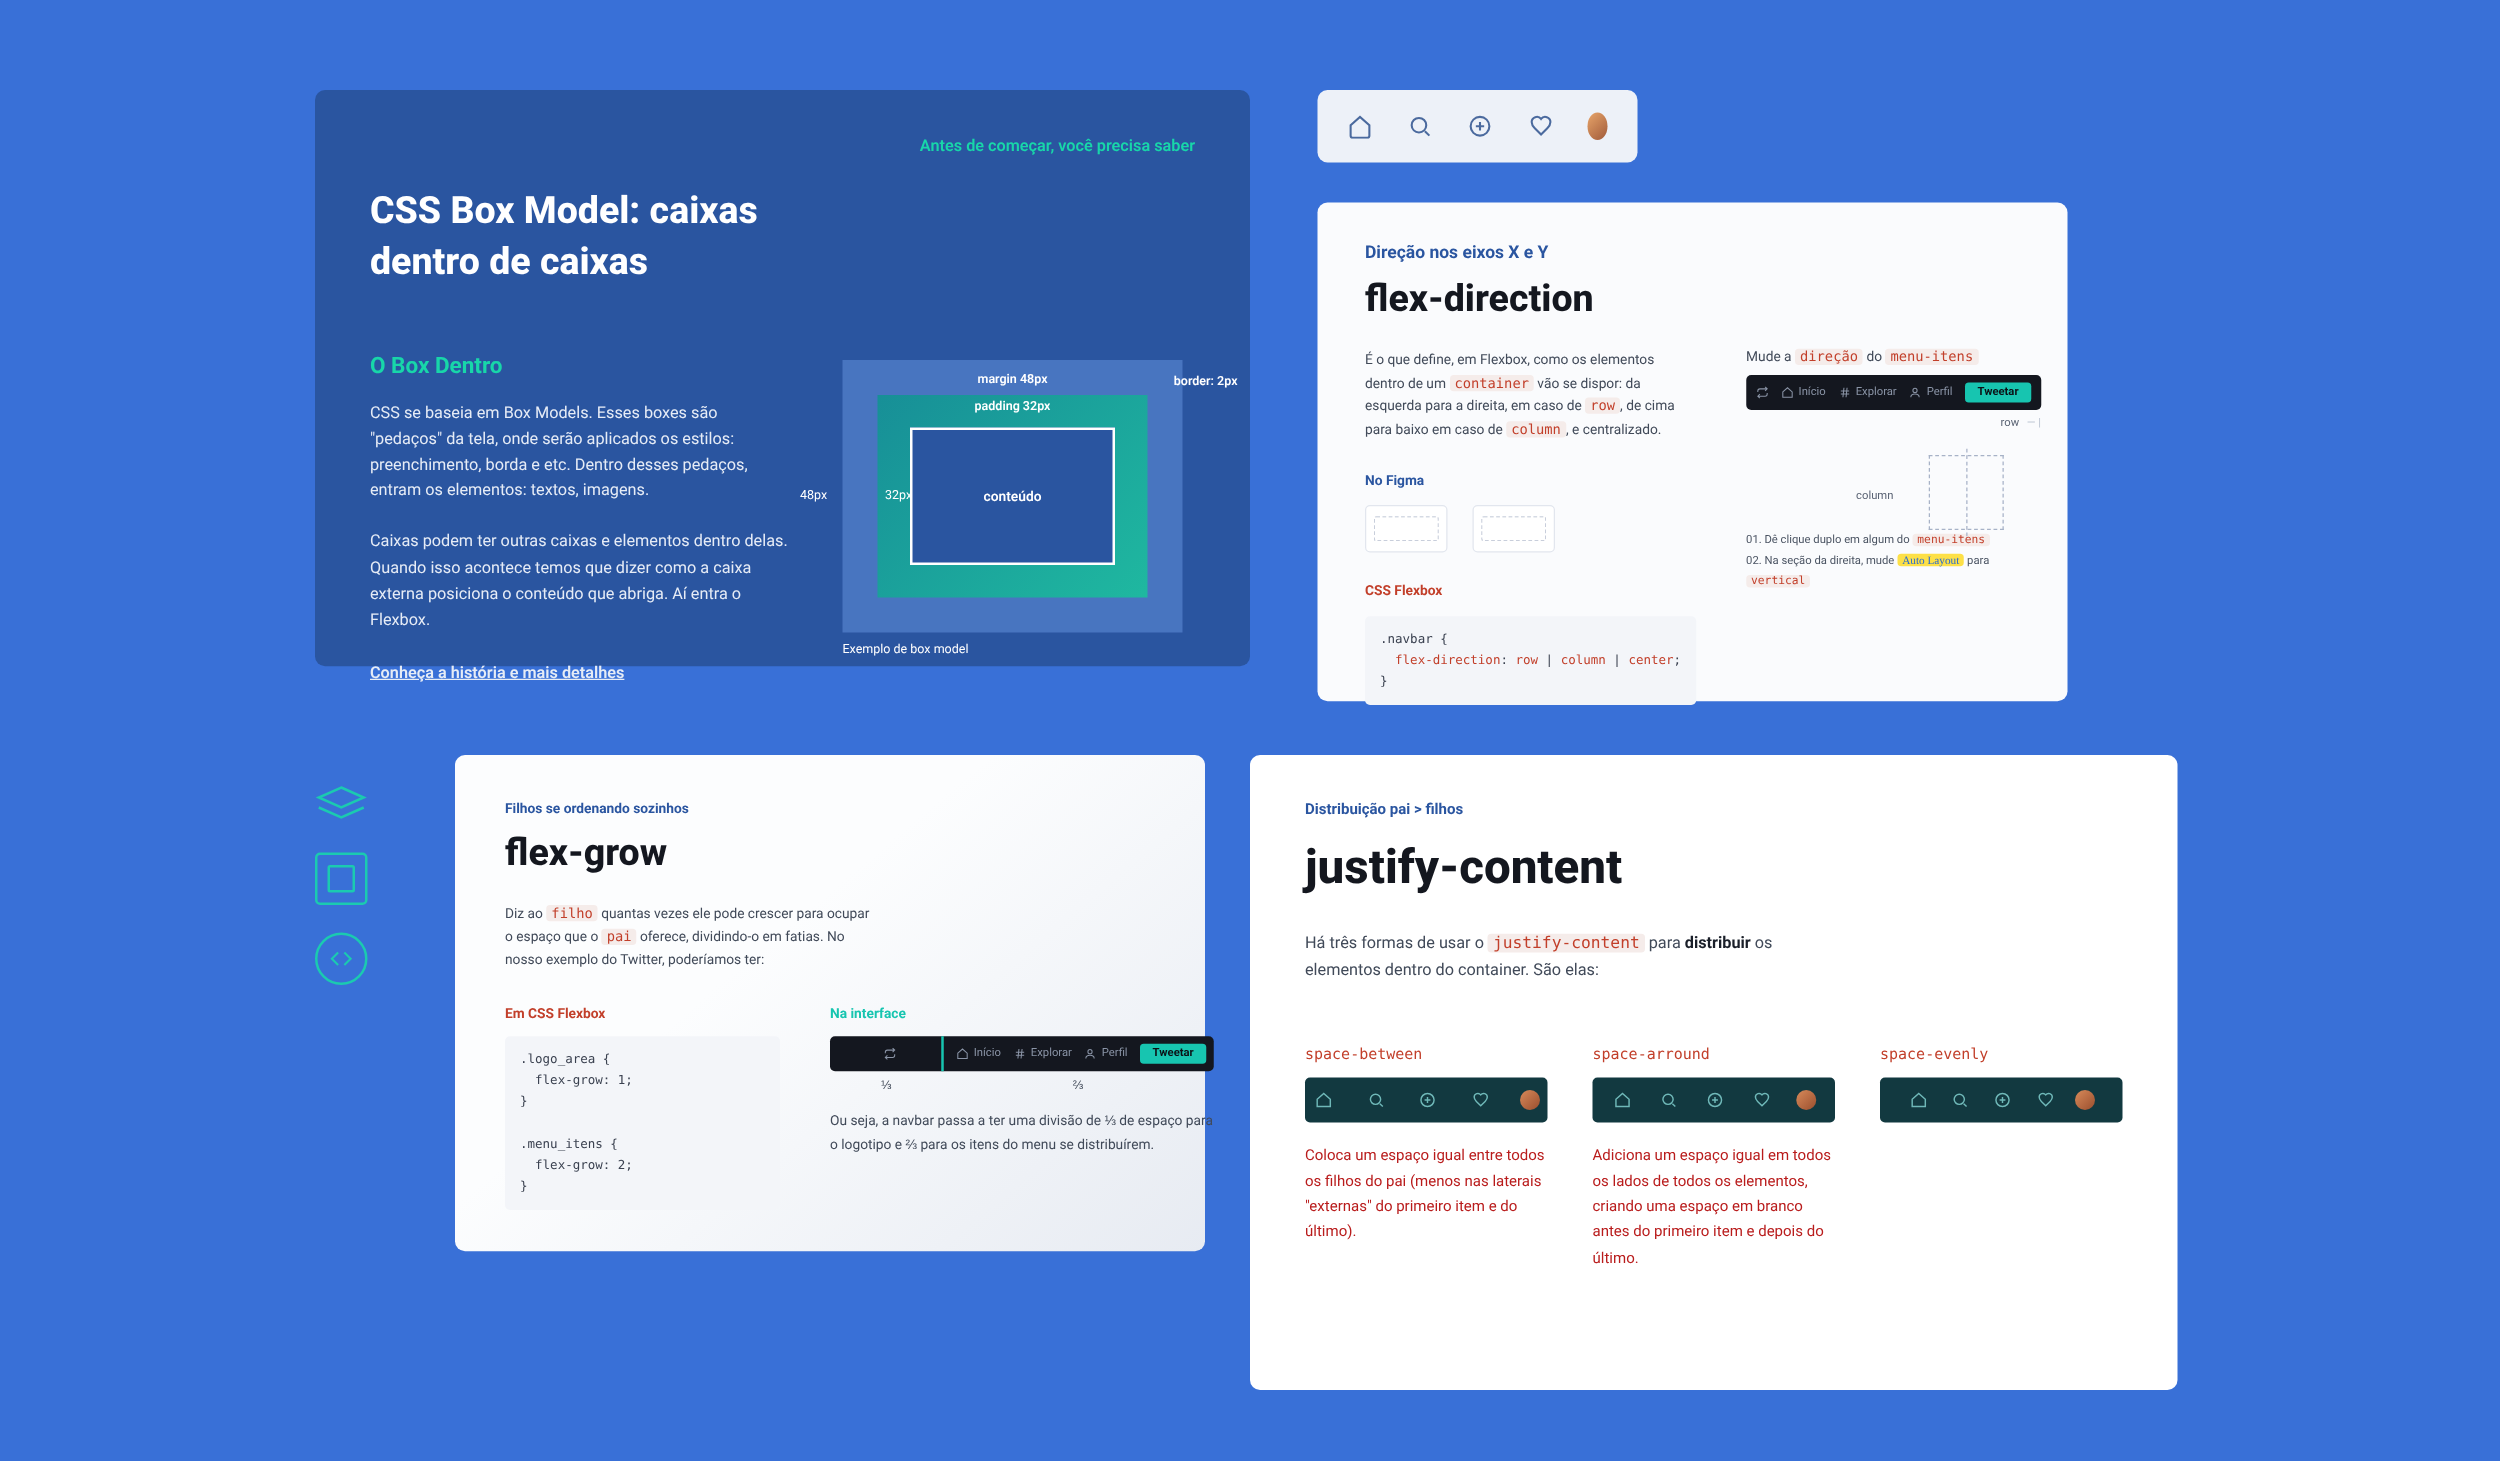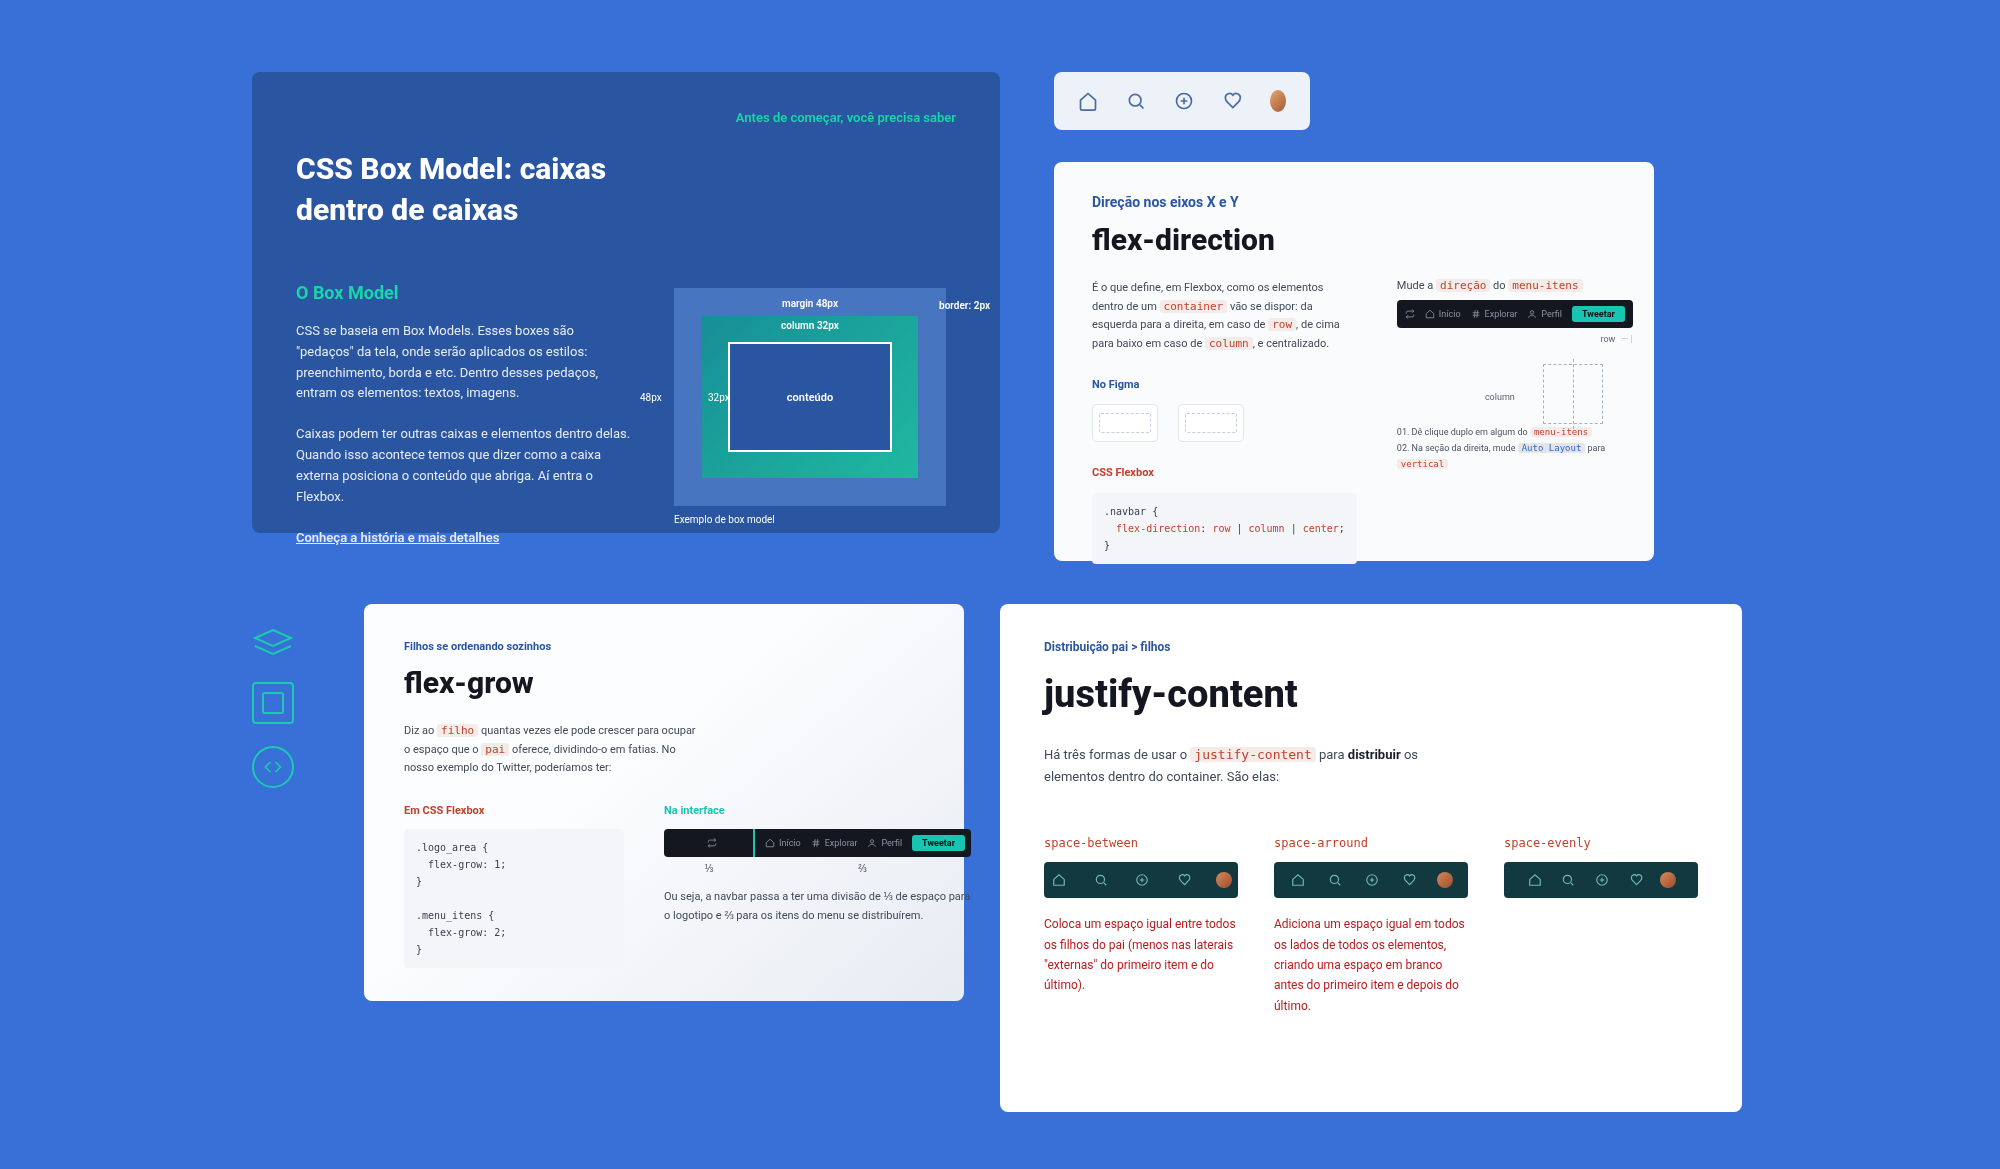--- a/index.html
+++ b/index.html
@@ -110,34 +110,34 @@
 </style>
 </head>
 <body>
 <div class="canvas">
 
 <div class="card1">
   <div class="eyebrow">Antes de começar, você precisa saber</div>
   <h1>CSS Box Model: caixas dentro de caixas</h1>
   <div class="twocol">
     <div class="left">
-      <div class="sub">O Box Model</div>
+      <div class="sub">O Box Dentro</div>
       <p>CSS se baseia em Box Models. Esses boxes são "pedaços" da tela, onde serão aplicados os estilos: preenchimento, borda e etc. Dentro desses pedaços, entram os elementos: textos, imagens.</p>
       <p>Caixas podem ter outras caixas e elementos dentro delas. Quando isso acontece temos que dizer como a caixa externa posiciona o conteúdo que abriga. Aí entra o Flexbox.</p>
       <a class="link" href="#">Conheça a história e mais detalhes</a>
     </div>
     <div>
       <div class="boxmodel">
         <div class="bm-margin-label">margin 48px</div>
         <div class="bm-border-label">border: 2px</div>
         <div class="bm-margin-left">48px</div>
         <div class="bm-pad">
           <div class="bm-content"></div>
         </div>
-        <div class="bm-padding-label">column 32px</div>
+        <div class="bm-padding-label">padding 32px</div>
         <div class="bm-padding-left">32px</div>
         <div class="bm-content-label">conteúdo</div>
       </div>
       <div class="boxmodel-cap">Exemplo de box model</div>
     </div>
   </div>
 </div>
 
 <div class="navmini">
   <div class="navmini-item">
@@ -212,21 +212,21 @@
               </svg>
               <span>Perfil</span>
             </span>
         <span class="pill">Tweetar</span>
       </div>
       <div class="rowlabel"><span>row</span><span class="dash">— |</span></div>
       <div class="column-stack"></div>
       <div class="collabel">column</div>
       <div class="steps">
         <div><span>01. Dê clique duplo em algum do </span><span class="code-inline">menu-itens</span></div>
-        <div><span>02. Na seção da direita, mude </span><span class="code-inline" style="color:#2a6bd1;background:#e5e5e5;">Auto Layout</span><span> para </span><span class="code-inline">vertical</span></div>
+        <div><span>02. Na seção da direita, mude </span><span class="code-inline" style="color:#2a6bd1;background:#fde047;font-family:Liberation Serif, serif;">Auto Layout</span><span> para </span><span class="code-inline">vertical</span></div>
       </div>
     </div>
   </div>
 </div>
 
 <div class="sideicons">
   <div class="sideicon layers">
     <svg width="42" height="32" viewBox="0 0 42 32" fill="none" stroke="#1bcab0" stroke-width="2">
           <path d="M21 2l18 8-18 8L3 10z"></path>
           <path d="M3 18l18 8 18-8"></path>

